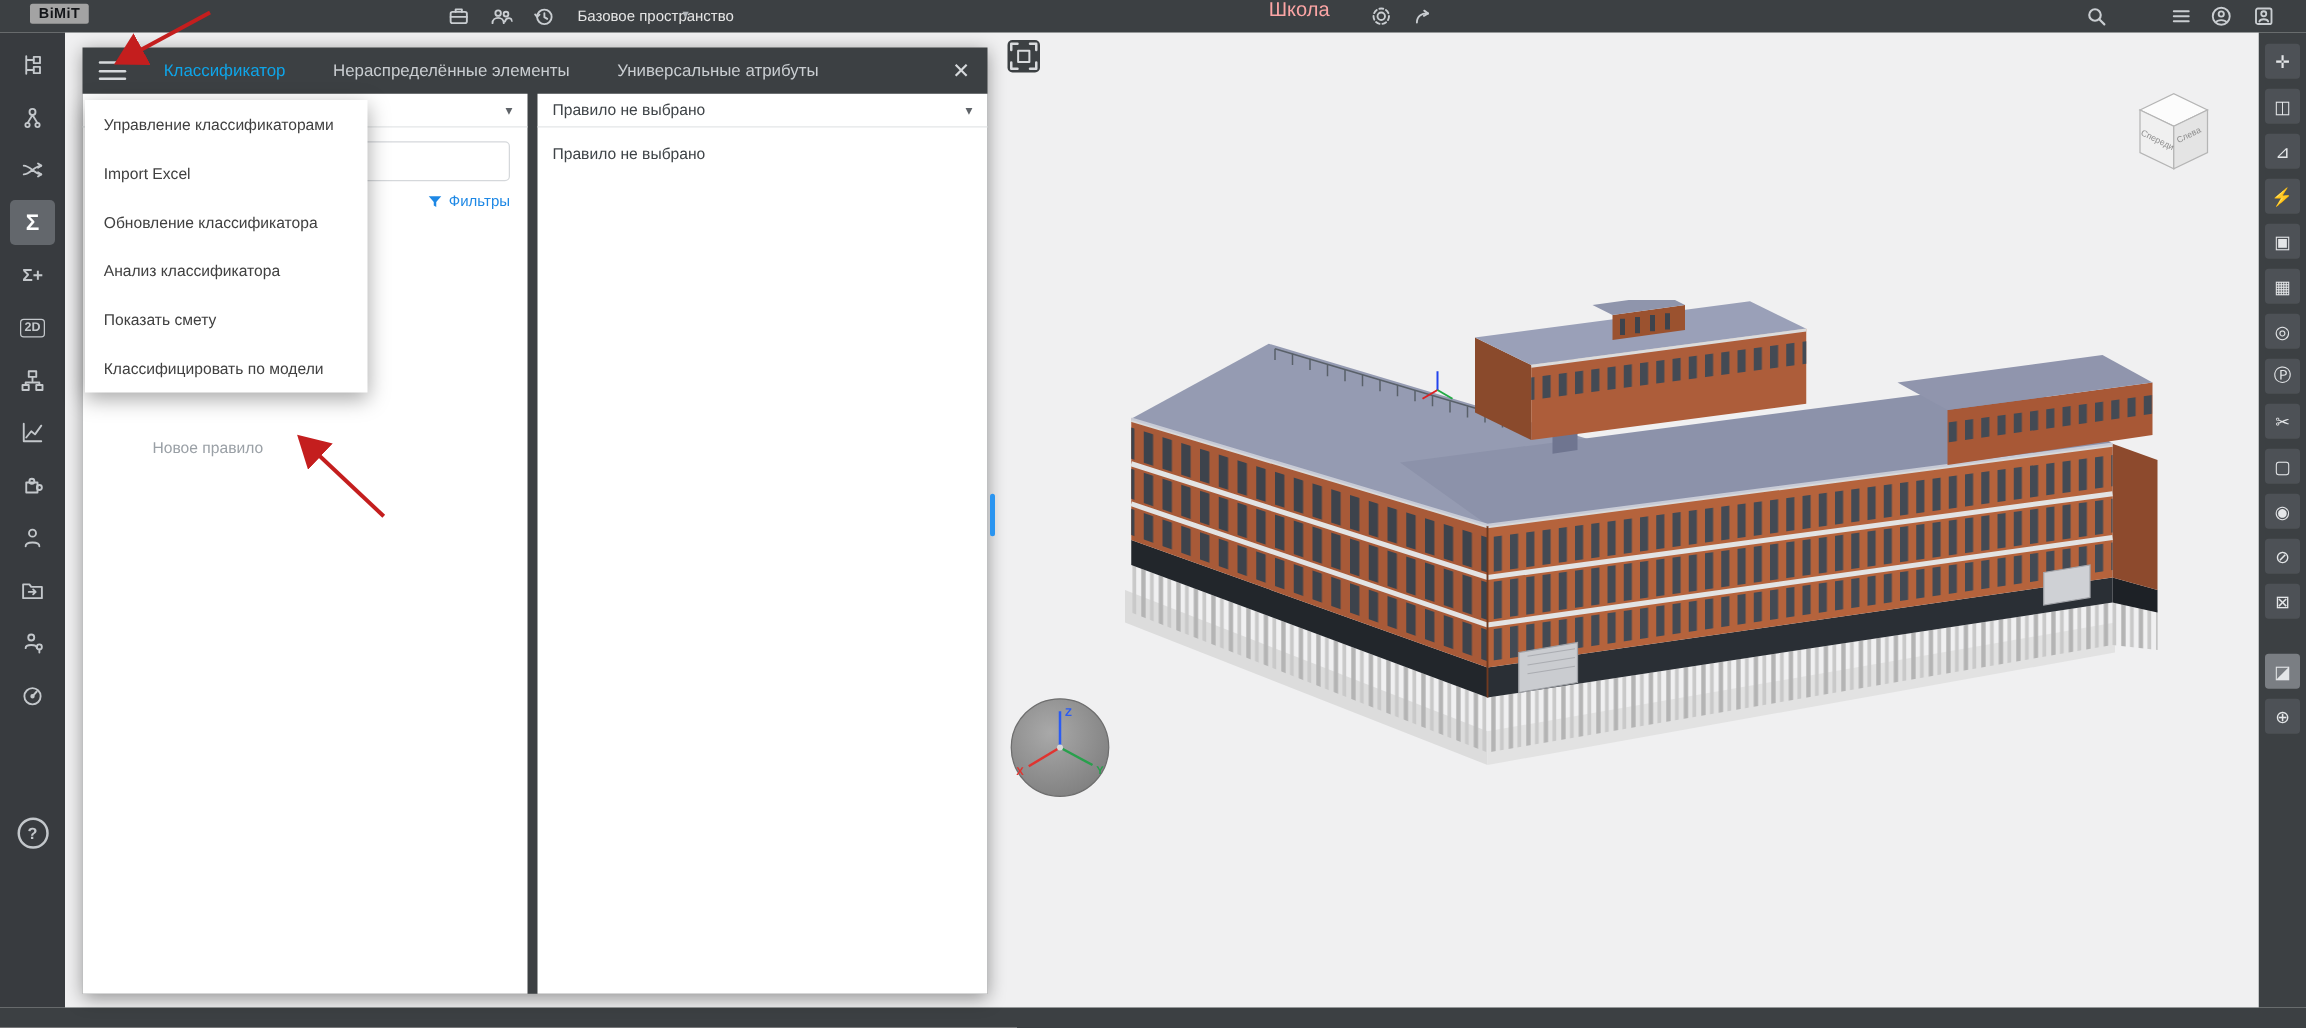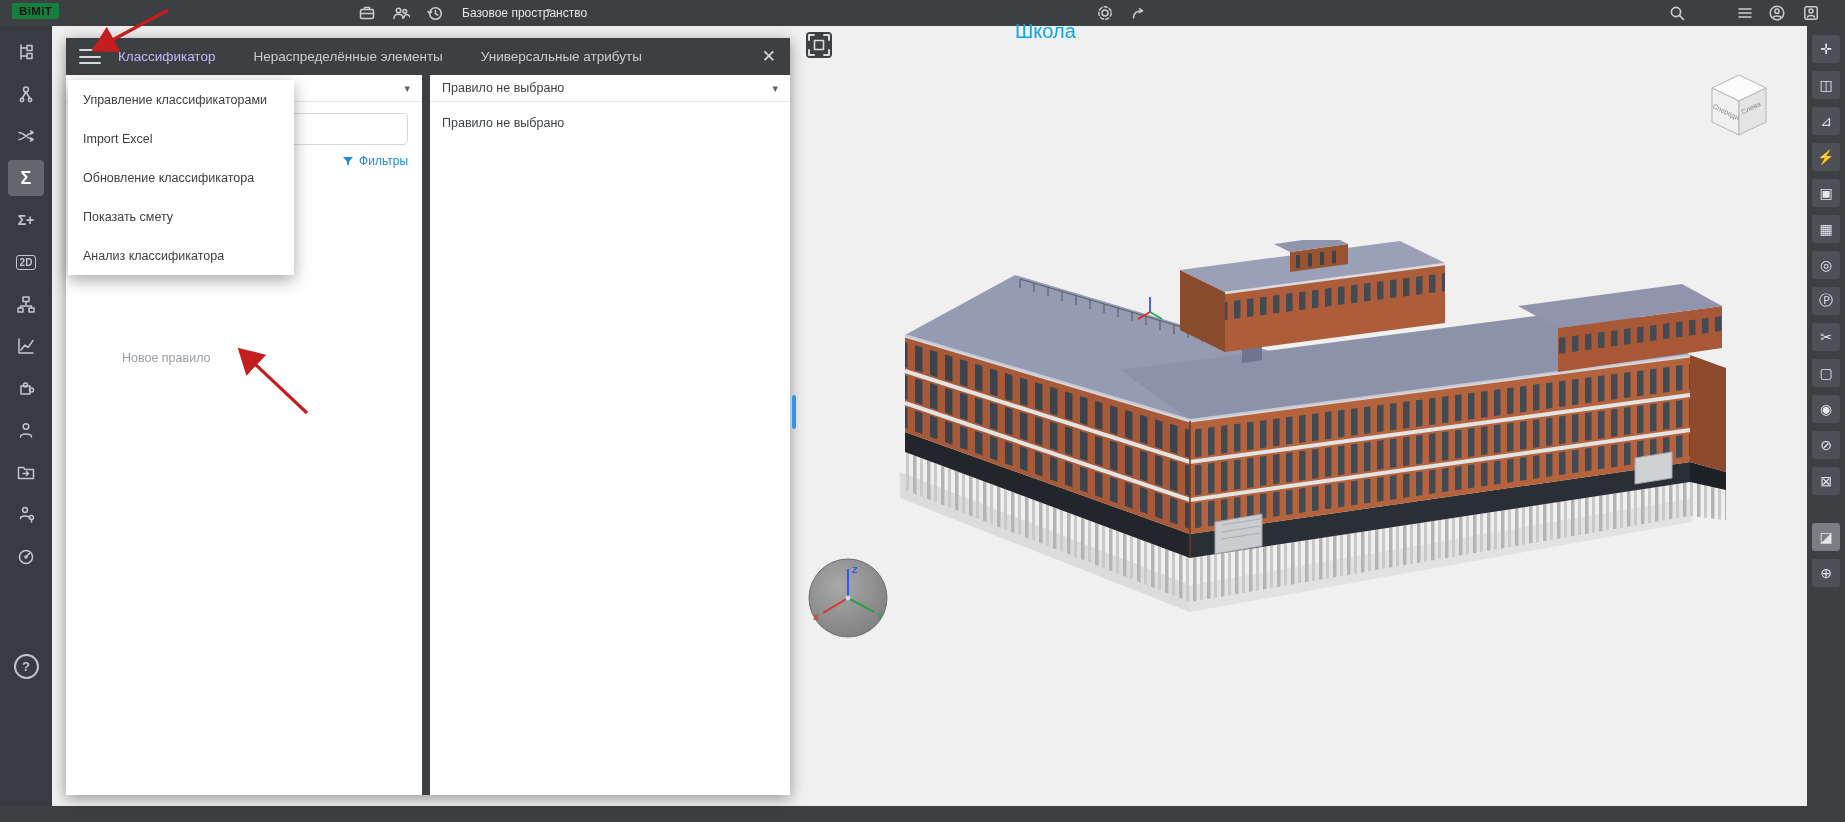--- a/index.html
+++ b/index.html
@@ -2,25 +2,25 @@
 <html><head>
 <meta charset="utf-8">
 <style>
   *{box-sizing:border-box;margin:0;padding:0}
   html,body{background:#2a2c2e}
   body{font-family:"Liberation Sans",sans-serif}
   .app{position:relative;width:1845px;height:822px;background:#eef0f1;overflow:hidden}
 
   
   .topbar{position:absolute;left:0;top:0;right:0;height:26px;background:#3c4043;z-index:40;color:#c9cdd1}
-  .logo{position:absolute;left:12px;top:3px;background:#15803d;color:#141619;font-size:11.5px;font-weight:bold;padding:2px 7px;border-radius:2px;letter-spacing:.4px}
+  .logo{position:absolute;left:24px;top:3px;background:#a3a3a3;color:#141619;font-size:11.5px;font-weight:bold;padding:2px 7px;border-radius:2px;letter-spacing:.4px}
   .tb-ico{position:absolute;top:4px;width:18px;height:18px;cursor:pointer}
   .workspace{position:absolute;left:462px;top:6px;font-size:12px;color:#e5e5e5;cursor:pointer}
   .ws-caret{position:absolute;left:546px;top:5px;font-size:10px;color:#aeb3b8;cursor:pointer}
-  .title{position:absolute;left:1015px;top:20px;font-size:20px;color:#0ea5e9}
+  .title{position:absolute;left:1015px;top:0;font-size:16px;color:#fca5a5}
 
   
   .sidebar{position:absolute;left:0;top:26px;bottom:16px;width:52px;background:#383b3f;z-index:35;display:flex;flex-direction:column;align-items:center;padding-top:8px;gap:6px}
   .sb-item{width:36px;height:36px;border-radius:4px;display:flex;align-items:center;justify-content:center;color:#c3c7cb;cursor:pointer;flex:0 0 auto}
   .sb-item.active{background:#63676c;color:#fff}
   .sb-sigma{font-size:18px;font-weight:bold}
   .sb-sigplus{font-size:14px;font-weight:bold}
   .badge2d{border:1.7px solid #c3c7cb;border-radius:3px;font-size:10px;font-weight:bold;padding:1px 3px}
   .sb-help{position:absolute;top:622px;left:8px}
   .help-circle{width:25px;height:25px;border:2.2px solid #c3c7cb;border-radius:50%;display:flex;align-items:center;justify-content:center;font-size:13px;font-weight:bold;color:#c3c7cb}
@@ -40,21 +40,21 @@
   .rt-btn{width:28px;height:28px;background:#4d5156;border-radius:3px;color:#e4e6e8;display:flex;align-items:center;justify-content:center;font-size:14px;cursor:pointer;flex:0 0 auto}
   .rt-btn.active{background:#7a7e83}
   .rt-spacer{height:12px;flex:0 0 auto}
 
   
   .panel{position:absolute;left:66px;top:38px;width:724px;height:757px;background:#3c4043;z-index:45;box-shadow:0 3px 14px rgba(0,0,0,.4)}
   .p-head{height:37px;display:flex;align-items:center;color:#d6d9dc}
   .hamburger{width:22px;height:15px;margin-left:13px;display:flex;flex-direction:column;justify-content:space-between;cursor:pointer;flex:0 0 auto}
   .hamburger span{height:2px;background:#d6d9dc;border-radius:1px}
   .p-tab{font-size:13.5px;margin-left:38px;cursor:pointer;color:#c9cdd1;white-space:nowrap}
-  .p-tab.first{margin-left:17px;color:#c4b5fd}
+  .p-tab.first{margin-left:30px;color:#0ea5e9}
   .p-close{margin-left:auto;margin-right:14px;font-size:17px;color:#d6d9dc;cursor:pointer;line-height:1}
   .p-body{position:absolute;top:37px;left:0;right:0;bottom:0;display:flex;gap:8px}
   .p-col{background:#fff;position:relative}
   .col1{width:356px}
   .col2{flex:1}
   .sel-row{height:27px;border-bottom:1px solid #e4e6e8;display:flex;align-items:center;padding:0 12px;font-size:12.5px;color:#3e4347;cursor:pointer}
   .sel-caret{margin-left:auto;color:#5f6368;font-size:11px}
   .search-box{margin:11px 14px 0;height:32px;border:1px solid #d5d8db;border-radius:4px;display:flex;align-items:center;padding:0 10px;background:#fff}
   .search-box input{border:none;outline:none;font-size:12.5px;color:#3c4043;width:100%;font-family:inherit;background:transparent}
   ::placeholder{color:#9aa0a6}
@@ -424,22 +424,23 @@
           <span class="sel-caret">▾</span>
         </div>
         <div class="empty-text">Правило не выбрано</div>
       </div>
     </div>
 
     <div class="menu">
       <div class="menu-item">Управление классификаторами</div>
       <div class="menu-item">Import Excel</div>
       <div class="menu-item">Обновление классификатора</div>
+      <div class="menu-item">Анализ классификатора</div>
       <div class="menu-item">Показать смету</div>
-      <div class="menu-item">Анализ классификатора</div>
+      <div class="menu-item">Классифицировать по модели</div>
     </div>
   </div>
 
   <div class="scroll-ind"></div>
 
   <div class="bottombar"></div>
 
   <svg class="arrows" width="1845" height="822" viewBox="0 0 1845 822">
     <defs>
       <marker id="arr" markerWidth="9" markerHeight="9" refX="7" refY="4.5" orient="auto">

